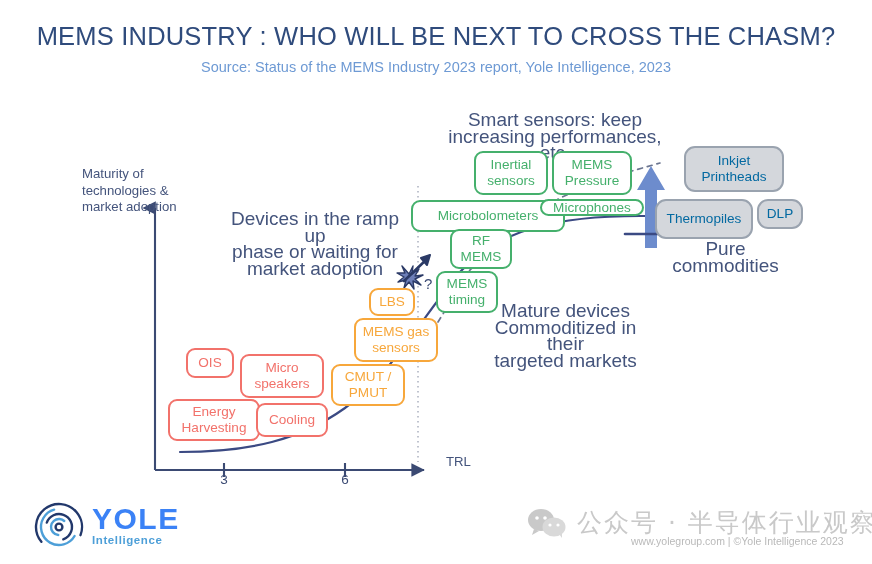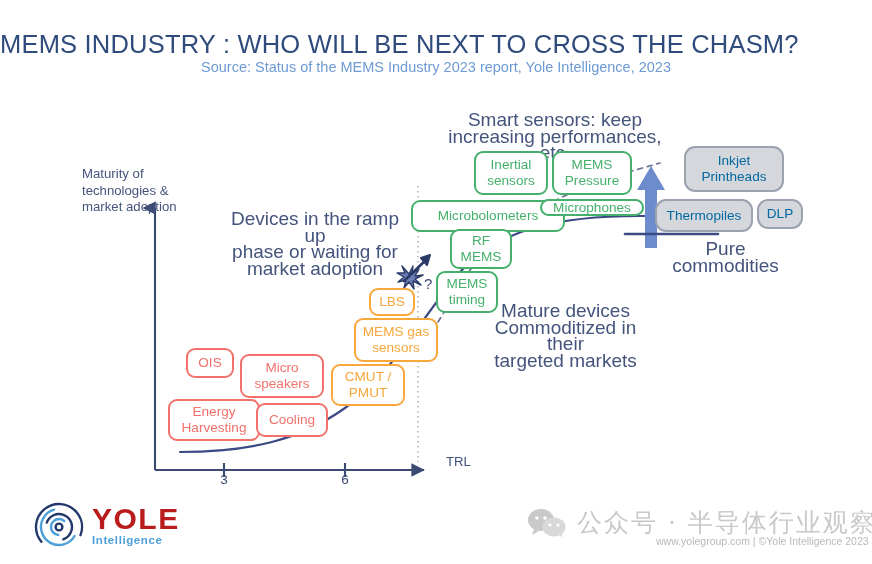--- a/index.html
+++ b/index.html
@@ -15,23 +15,23 @@
     width: 872px;
     height: 564px;
     background: #ffffff;
     overflow: hidden;
   }
 
   
   #title {
     position: absolute;
     left: 0;
-    top: 30px;
+    top: 22px;
     width: 872px;
-    text-align: left;
+    text-align: center;
     font-size: 25.5px;
     letter-spacing: 0.2px;
     color: #2f4b7c;
     font-weight: 400;
     white-space: nowrap;
   }
   #subtitle {
     position: absolute;
     left: 0;
     top: 59px;
@@ -118,21 +118,21 @@
     height: 54px;
   }
   #logo-text {
     position: absolute;
     left: 62px;
     top: 3px;
   }
   #logo-yole {
     font-size: 30px;
     font-weight: bold;
-    color: #b91c1c;
+    color: #3b82f6;
     letter-spacing: 1.5px;
     line-height: 32px;
   }
   #logo-sub {
     font-size: 11.5px;
     font-weight: bold;
     color: #4d9fd8;
     letter-spacing: 0.6px;
     line-height: 13px;
     margin-top: -1px;
@@ -152,21 +152,20 @@
   }
   #wechat-icon { margin-right: 10px; line-height: 0; }
 
   #copyright {
     position: absolute;
     left: 631px;
     top: 535px;
     font-size: 10.5px;
     color: #b9b9b9;
     white-space: nowrap;
-    margin-left: 25px;
   }
 </style>
 </head>
 <body>
 
 <div id="slide">
 
   <div id="title">MEMS INDUSTRY : WHO WILL BE NEXT TO CROSS THE CHASM?</div>
   <div id="subtitle">Source: Status of the MEMS Industry 2023 report, Yole Intelligence, 2023</div>
 
@@ -253,21 +252,21 @@
   <div class="box green" style="left:436px; top:271px; width:62px; height:42px;">MEMS
 timing</div>
   <div class="box green" style="left:474px; top:151px; width:74px; height:44px;">Inertial
 sensors</div>
   <div class="box green" style="left:552px; top:151px; width:80px; height:44px;">MEMS
 Pressure</div>
   <div class="box green" style="left:540px; top:199px; width:104px; height:17px;">Microphones</div>
 
   <div class="box gray" style="left:684px; top:146px; width:100px; height:46px;">Inkjet
 Printheads</div>
-  <div class="box gray" style="left:655px; top:199px; width:98px; height:33px;text-align:center;">Thermopiles</div>
+  <div class="box gray" style="left:655px; top:199px; width:98px; height:40px;text-align:center;">Thermopiles</div>
   <div class="box gray" style="left:757px; top:199px; width:46px; height:30px;">DLP</div>
 
   <div id="logo">
     <svg width="58" height="54" viewBox="0 0 58 54">
       <g fill="none" stroke-linecap="round">
         <circle cx="29" cy="27" r="23" stroke="#22386b" stroke-width="2.4" stroke-dasharray="96 48" transform="rotate(140 29 27)"></circle>
         <circle cx="29" cy="27" r="18" stroke="#4d9fd8" stroke-width="2.4" stroke-dasharray="70 44" transform="rotate(30 29 27)"></circle>
         <circle cx="29" cy="27" r="13" stroke="#22386b" stroke-width="2.4" stroke-dasharray="52 30" transform="rotate(200 29 27)"></circle>
         <circle cx="29" cy="27" r="8" stroke="#4d9fd8" stroke-width="2.4" stroke-dasharray="30 22" transform="rotate(95 29 27)"></circle>
         <circle cx="29" cy="27" r="3.4" stroke="#22386b" stroke-width="2.4"></circle>

